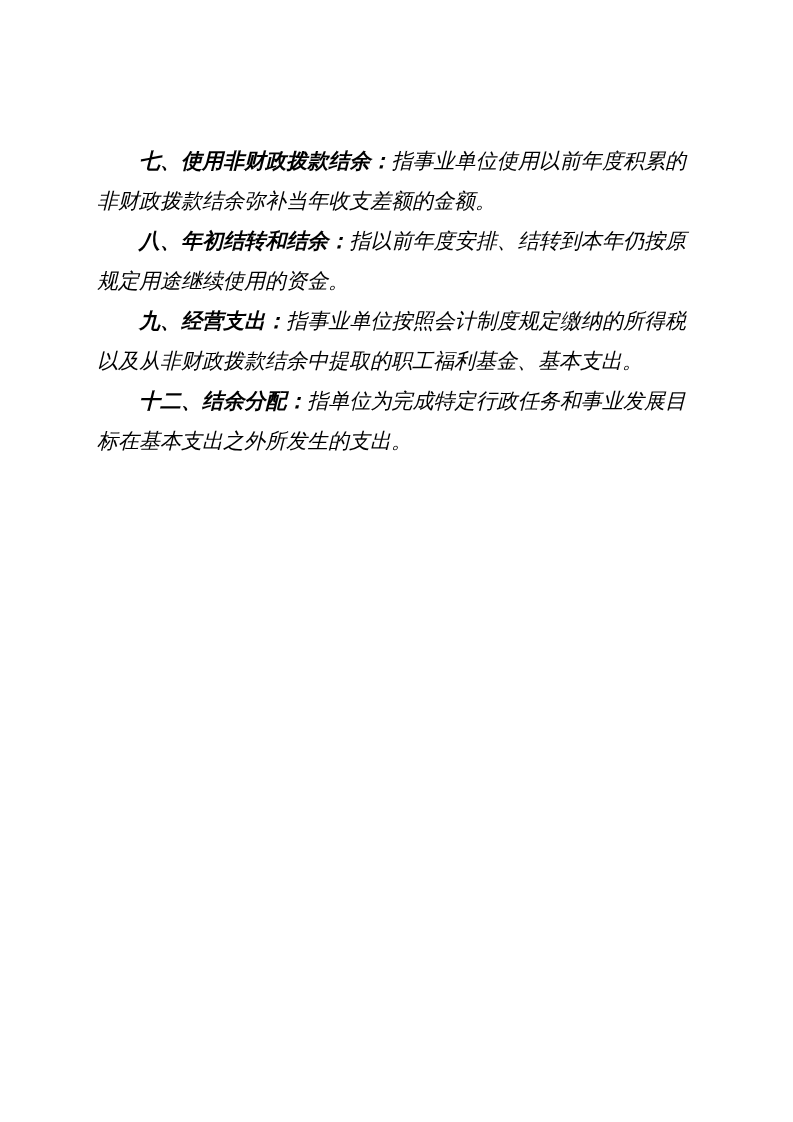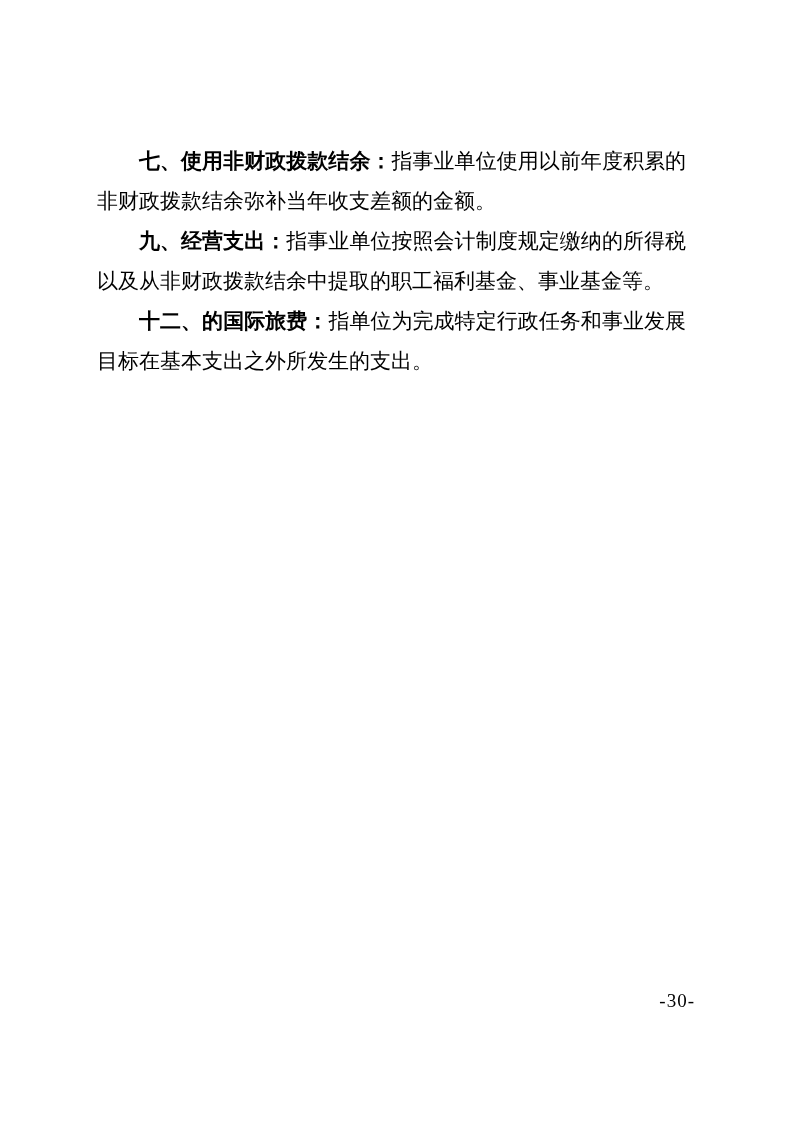--- a/index.html
+++ b/index.html
@@ -22,20 +22,21 @@
     top: 141px;
     width: 589px;
     font-size: 21px;
     line-height: 40px;
     text-align: justify;
   }
   .content p {
     margin: 0;
     padding: 0;
     text-indent: 2em;
+    font-style: italic;
   }
   .term {
     font-weight: bold;
     font-family: "Liberation Sans", "DejaVu Sans", sans-serif;
   }
   .def {
     font-weight: normal;
   }
   .page-number {
     position: absolute;
@@ -48,17 +49,17 @@
     font-family: "Liberation Serif", "DejaVu Serif", serif;
     color: #000000;
   }
 </style>
 </head>
 <body>
 
 <div class="page">
   <div class="content" id="doc-body">
       <p><span class="term">七、使用非财政拨款结余：</span><span class="def">指事业单位使用以前年度积累的非财政拨款结余弥补当年收支差额的金额。</span></p>
-      <p><span class="term">九、经营支出：</span><span class="def">指事业单位按照会计制度规定缴纳的所得税以及从非财政拨款结余中提取的职工福利基金、事业基金等。</span></p>
-      <p><span class="term">十二、的国际旅费：</span><span class="def">指单位为完成特定行政任务和事业发展目标在基本支出之外所发生的支出。</span></p>
+      <p><span class="term">八、年初结转和结余：</span><span class="def">指以前年度安排、结转到本年仍按原规定用途继续使用的资金。</span></p>
+      <p><span class="term">九、经营支出：</span><span class="def">指事业单位按照会计制度规定缴纳的所得税以及从非财政拨款结余中提取的职工福利基金、基本支出。</span></p>
+      <p><span class="term">十二、结余分配：</span><span class="def">指单位为完成特定行政任务和事业发展目标在基本支出之外所发生的支出。</span></p>
     </div>
-  <div class="page-number">-30-</div>
 </div>
 
 </body></html>

